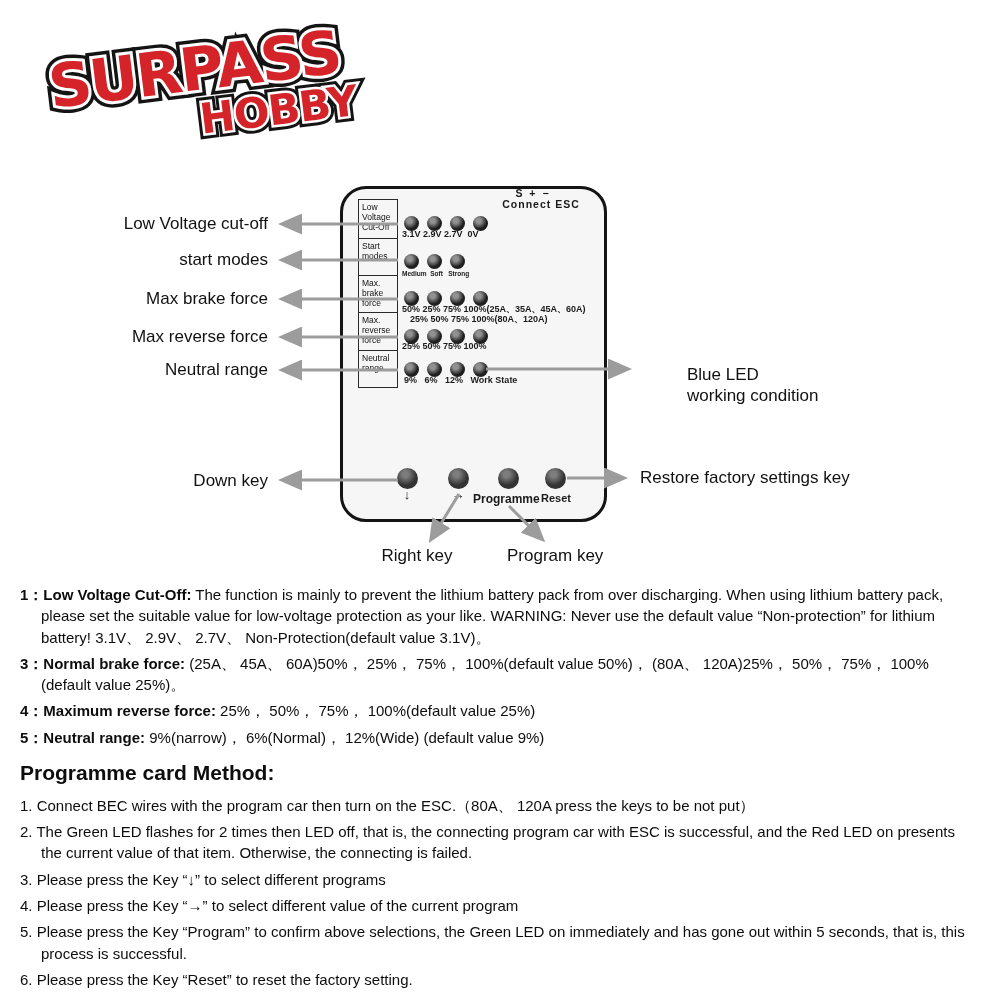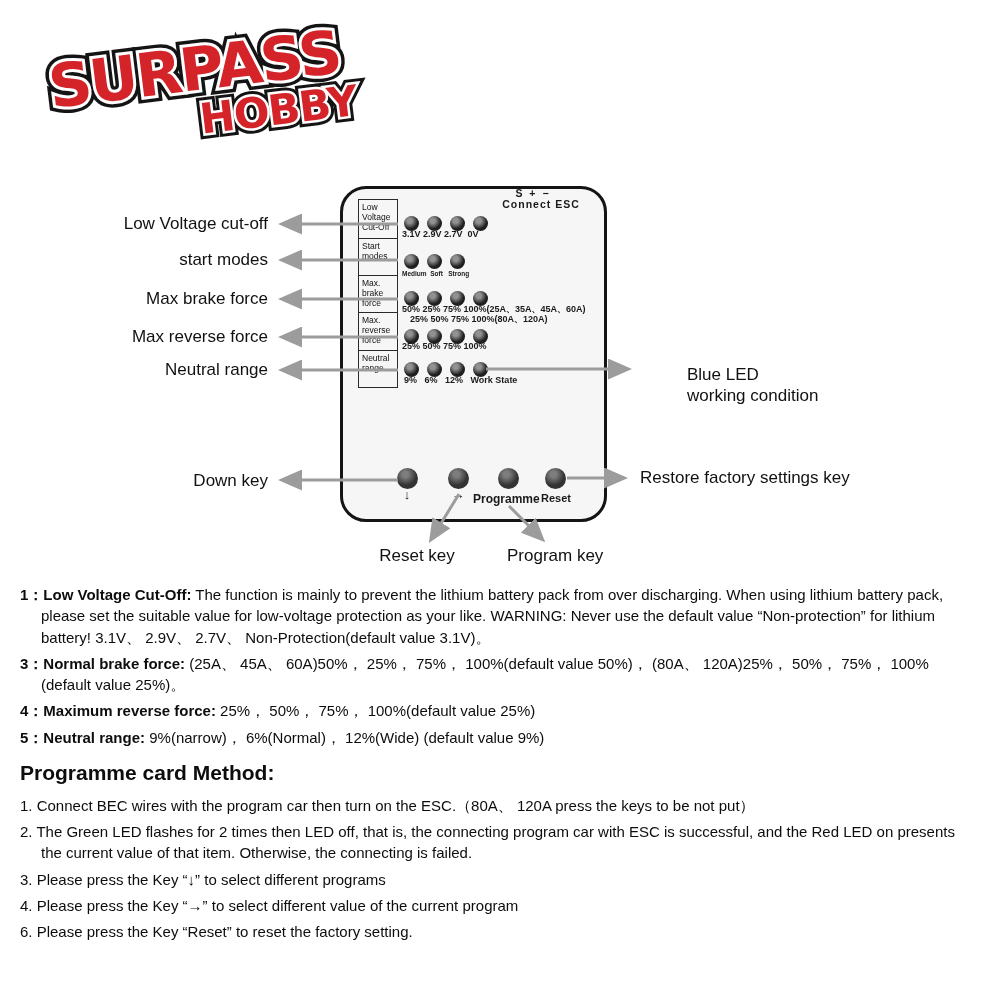--- a/index.html
+++ b/index.html
@@ -175,29 +175,30 @@
 
 <div class="callout co-right-align co-low">Low Voltage cut-off</div>
 <div class="callout co-right-align co-start">start modes</div>
 <div class="callout co-right-align co-brake">Max brake force</div>
 <div class="callout co-right-align co-reverse">Max reverse force</div>
 <div class="callout co-right-align co-neutral">Neutral range</div>
 <div class="callout co-right-align co-down">Down key</div>
 <div class="callout co-blue">Blue LED
 working condition</div>
 <div class="callout co-restore">Restore factory settings key</div>
-<div class="callout co-rightkey">Reset key</div>
+<div class="callout co-rightkey">Right key</div>
 <div class="callout co-programkey">Program key</div>
 
 <div class="notes">
   <p><span class="bold">1：</span><span class="bold">Low Voltage Cut-Off:</span><span> The function is mainly to prevent the lithium battery pack from over discharging. When using lithium battery pack, please set the suitable value for low-voltage protection as your like. WARNING: Never use the default value “Non-protection” for lithium battery! 3.1V、 2.9V、 2.7V、 Non-Protection(default value 3.1V)。</span></p>
   <p><span class="bold">3：</span><span class="bold">Normal brake force:</span><span> (25A、 45A、 60A)50%， 25%， 75%， 100%(default value 50%)， (80A、 120A)25%， 50%， 75%， 100%(default value 25%)。</span></p>
   <p><span class="bold">4：</span><span class="bold">Maximum reverse force:</span><span> 25%， 50%， 75%， 100%(default value 25%)</span></p>
   <p><span class="bold">5：</span><span class="bold">Neutral range:</span><span> 9%(narrow)， 6%(Normal)， 12%(Wide) (default value 9%)</span></p>
 
   <div class="method-heading">Programme card  Method:</div>
 
   <p><span>1.</span><span> Connect BEC wires with the program car then turn on the ESC.（80A、 120A  press the keys to be not  put）</span></p>
   <p><span>2.</span><span> The Green LED flashes for 2 times then LED off, that is, the connecting program car with ESC is successful, and the Red LED on presents the current value of that item. Otherwise, the connecting is failed.</span></p>
   <p><span>3.</span><span> Please press the Key “↓” to select different programs</span></p>
   <p><span>4.</span><span> Please press the Key “→” to select different value of the current program</span></p>
+  <p><span>5.</span><span> Please press the Key “Program” to confirm above selections, the Green LED on immediately and has gone out within 5 seconds, that is, this process is successful.</span></p>
   <p><span>6.</span><span> Please press the Key “Reset” to reset the factory setting.</span></p>
 </div>
 
 </body></html>

